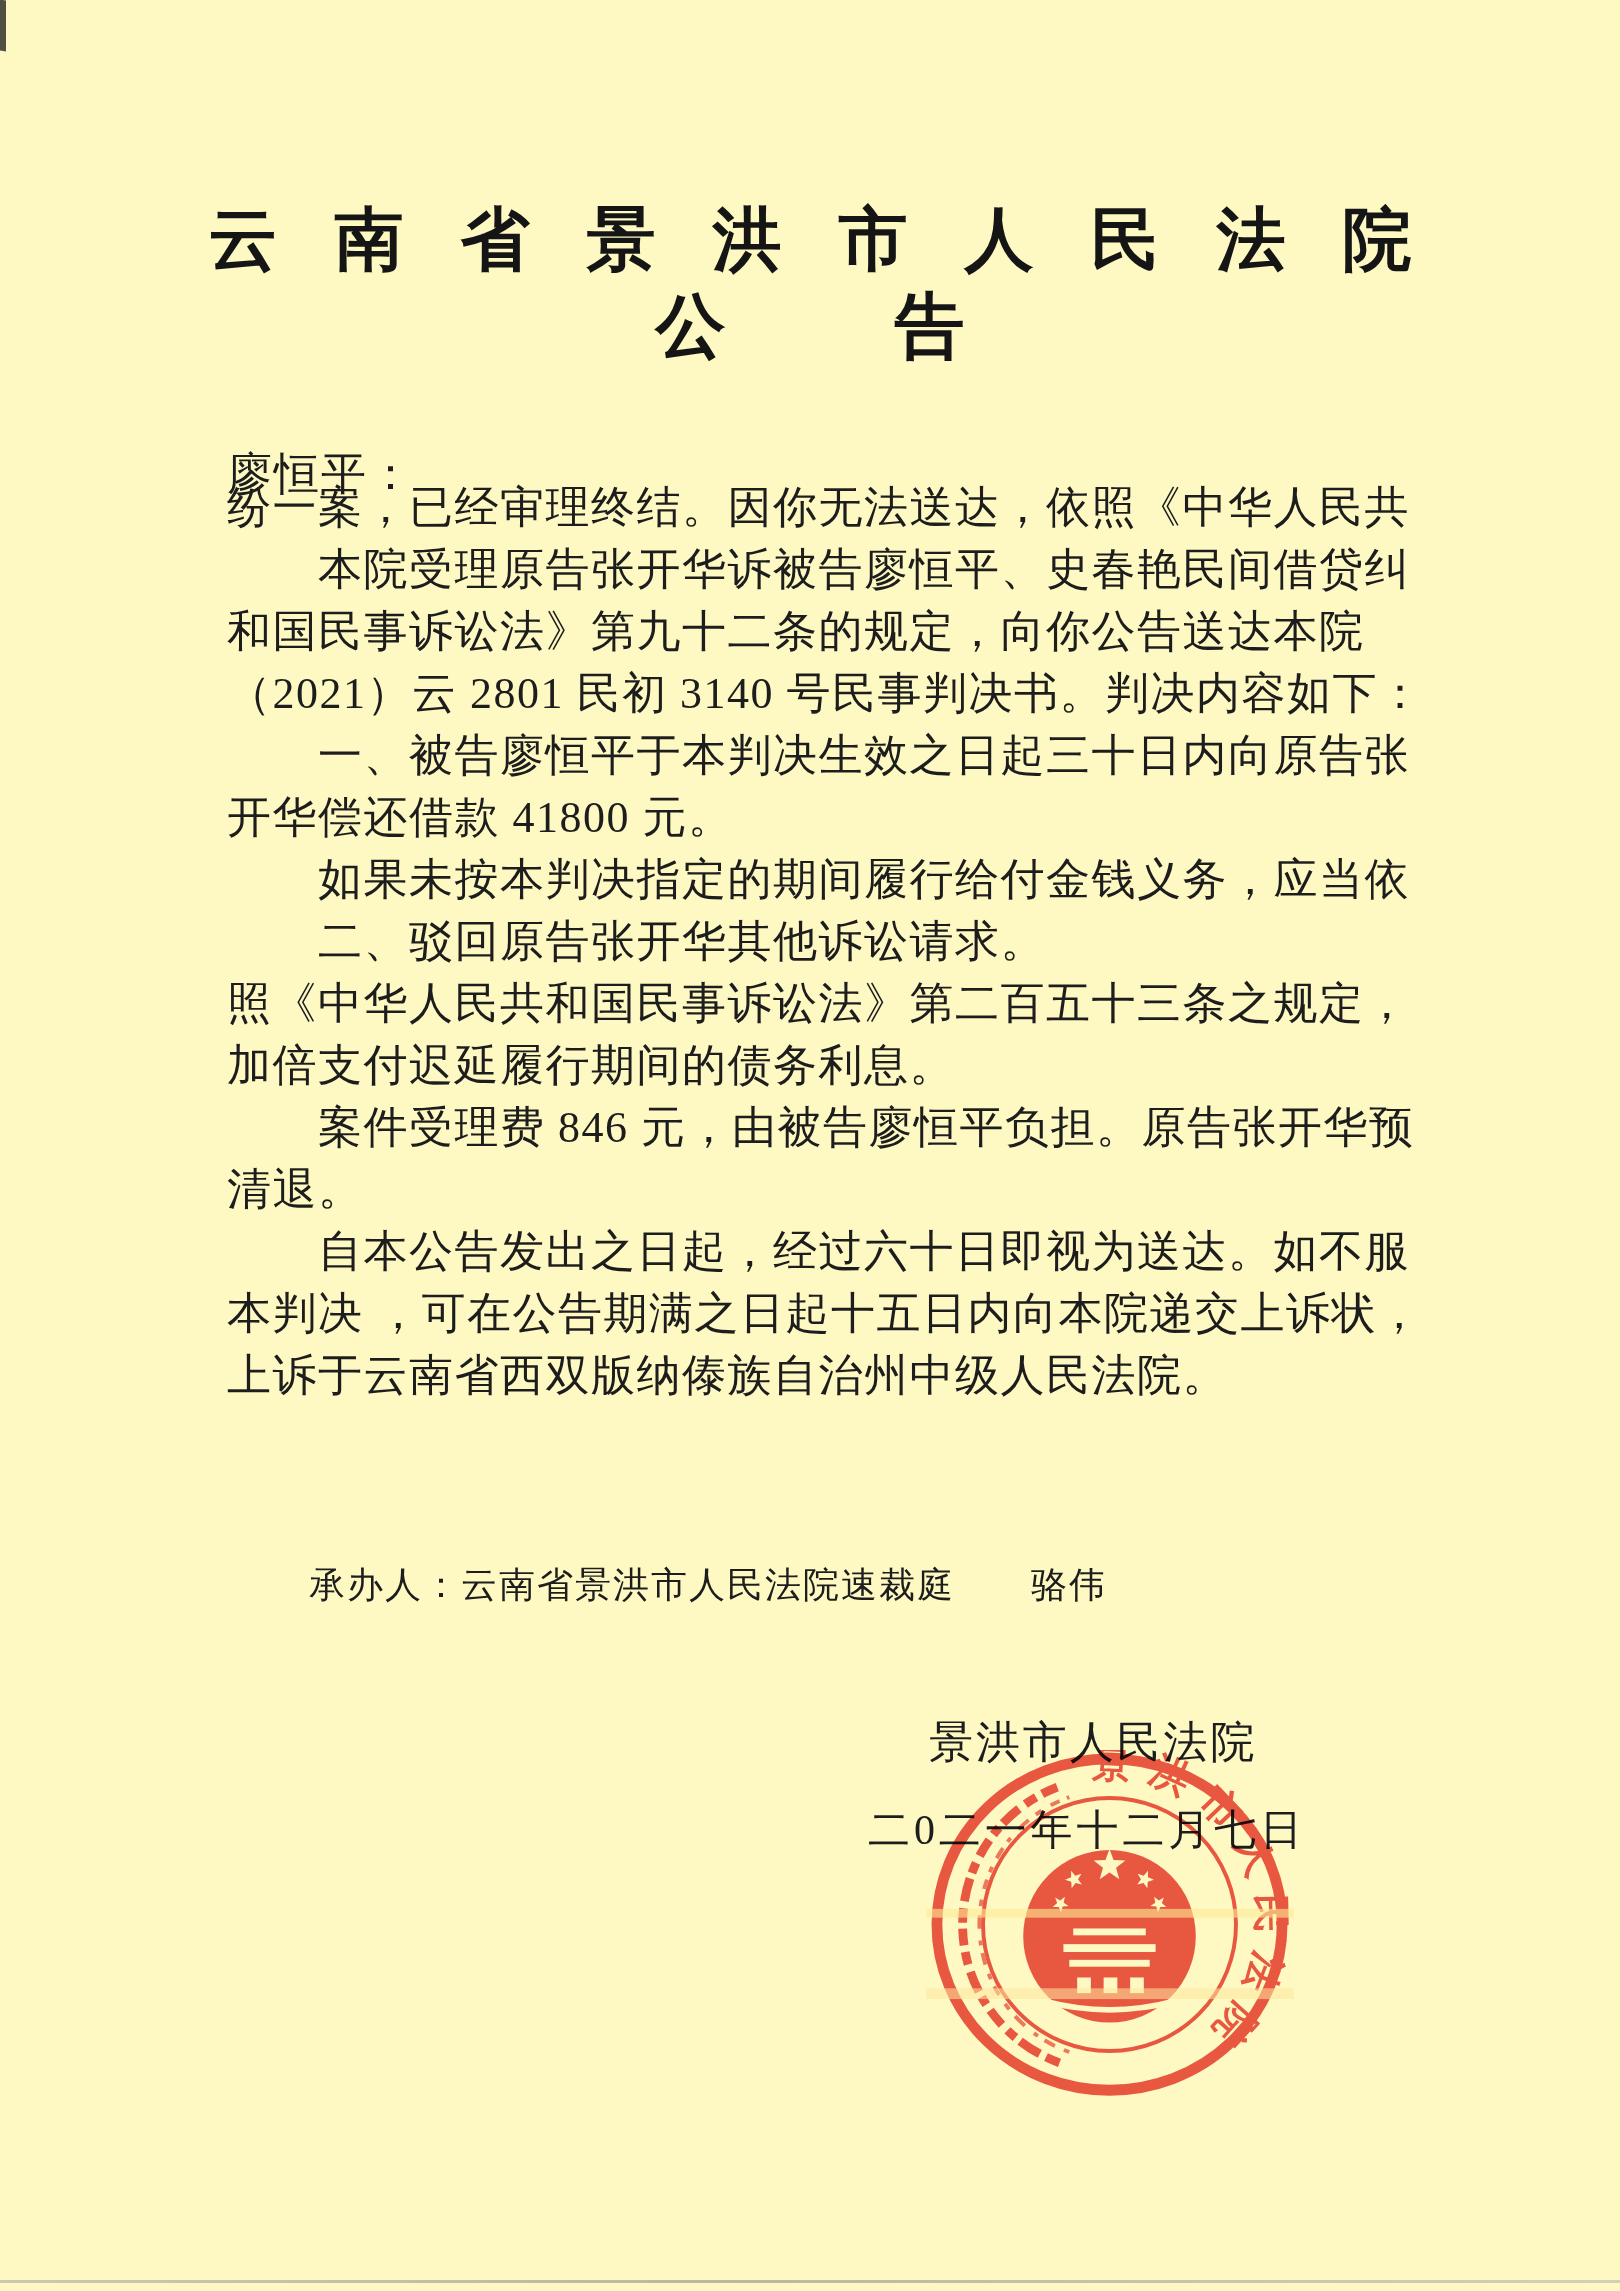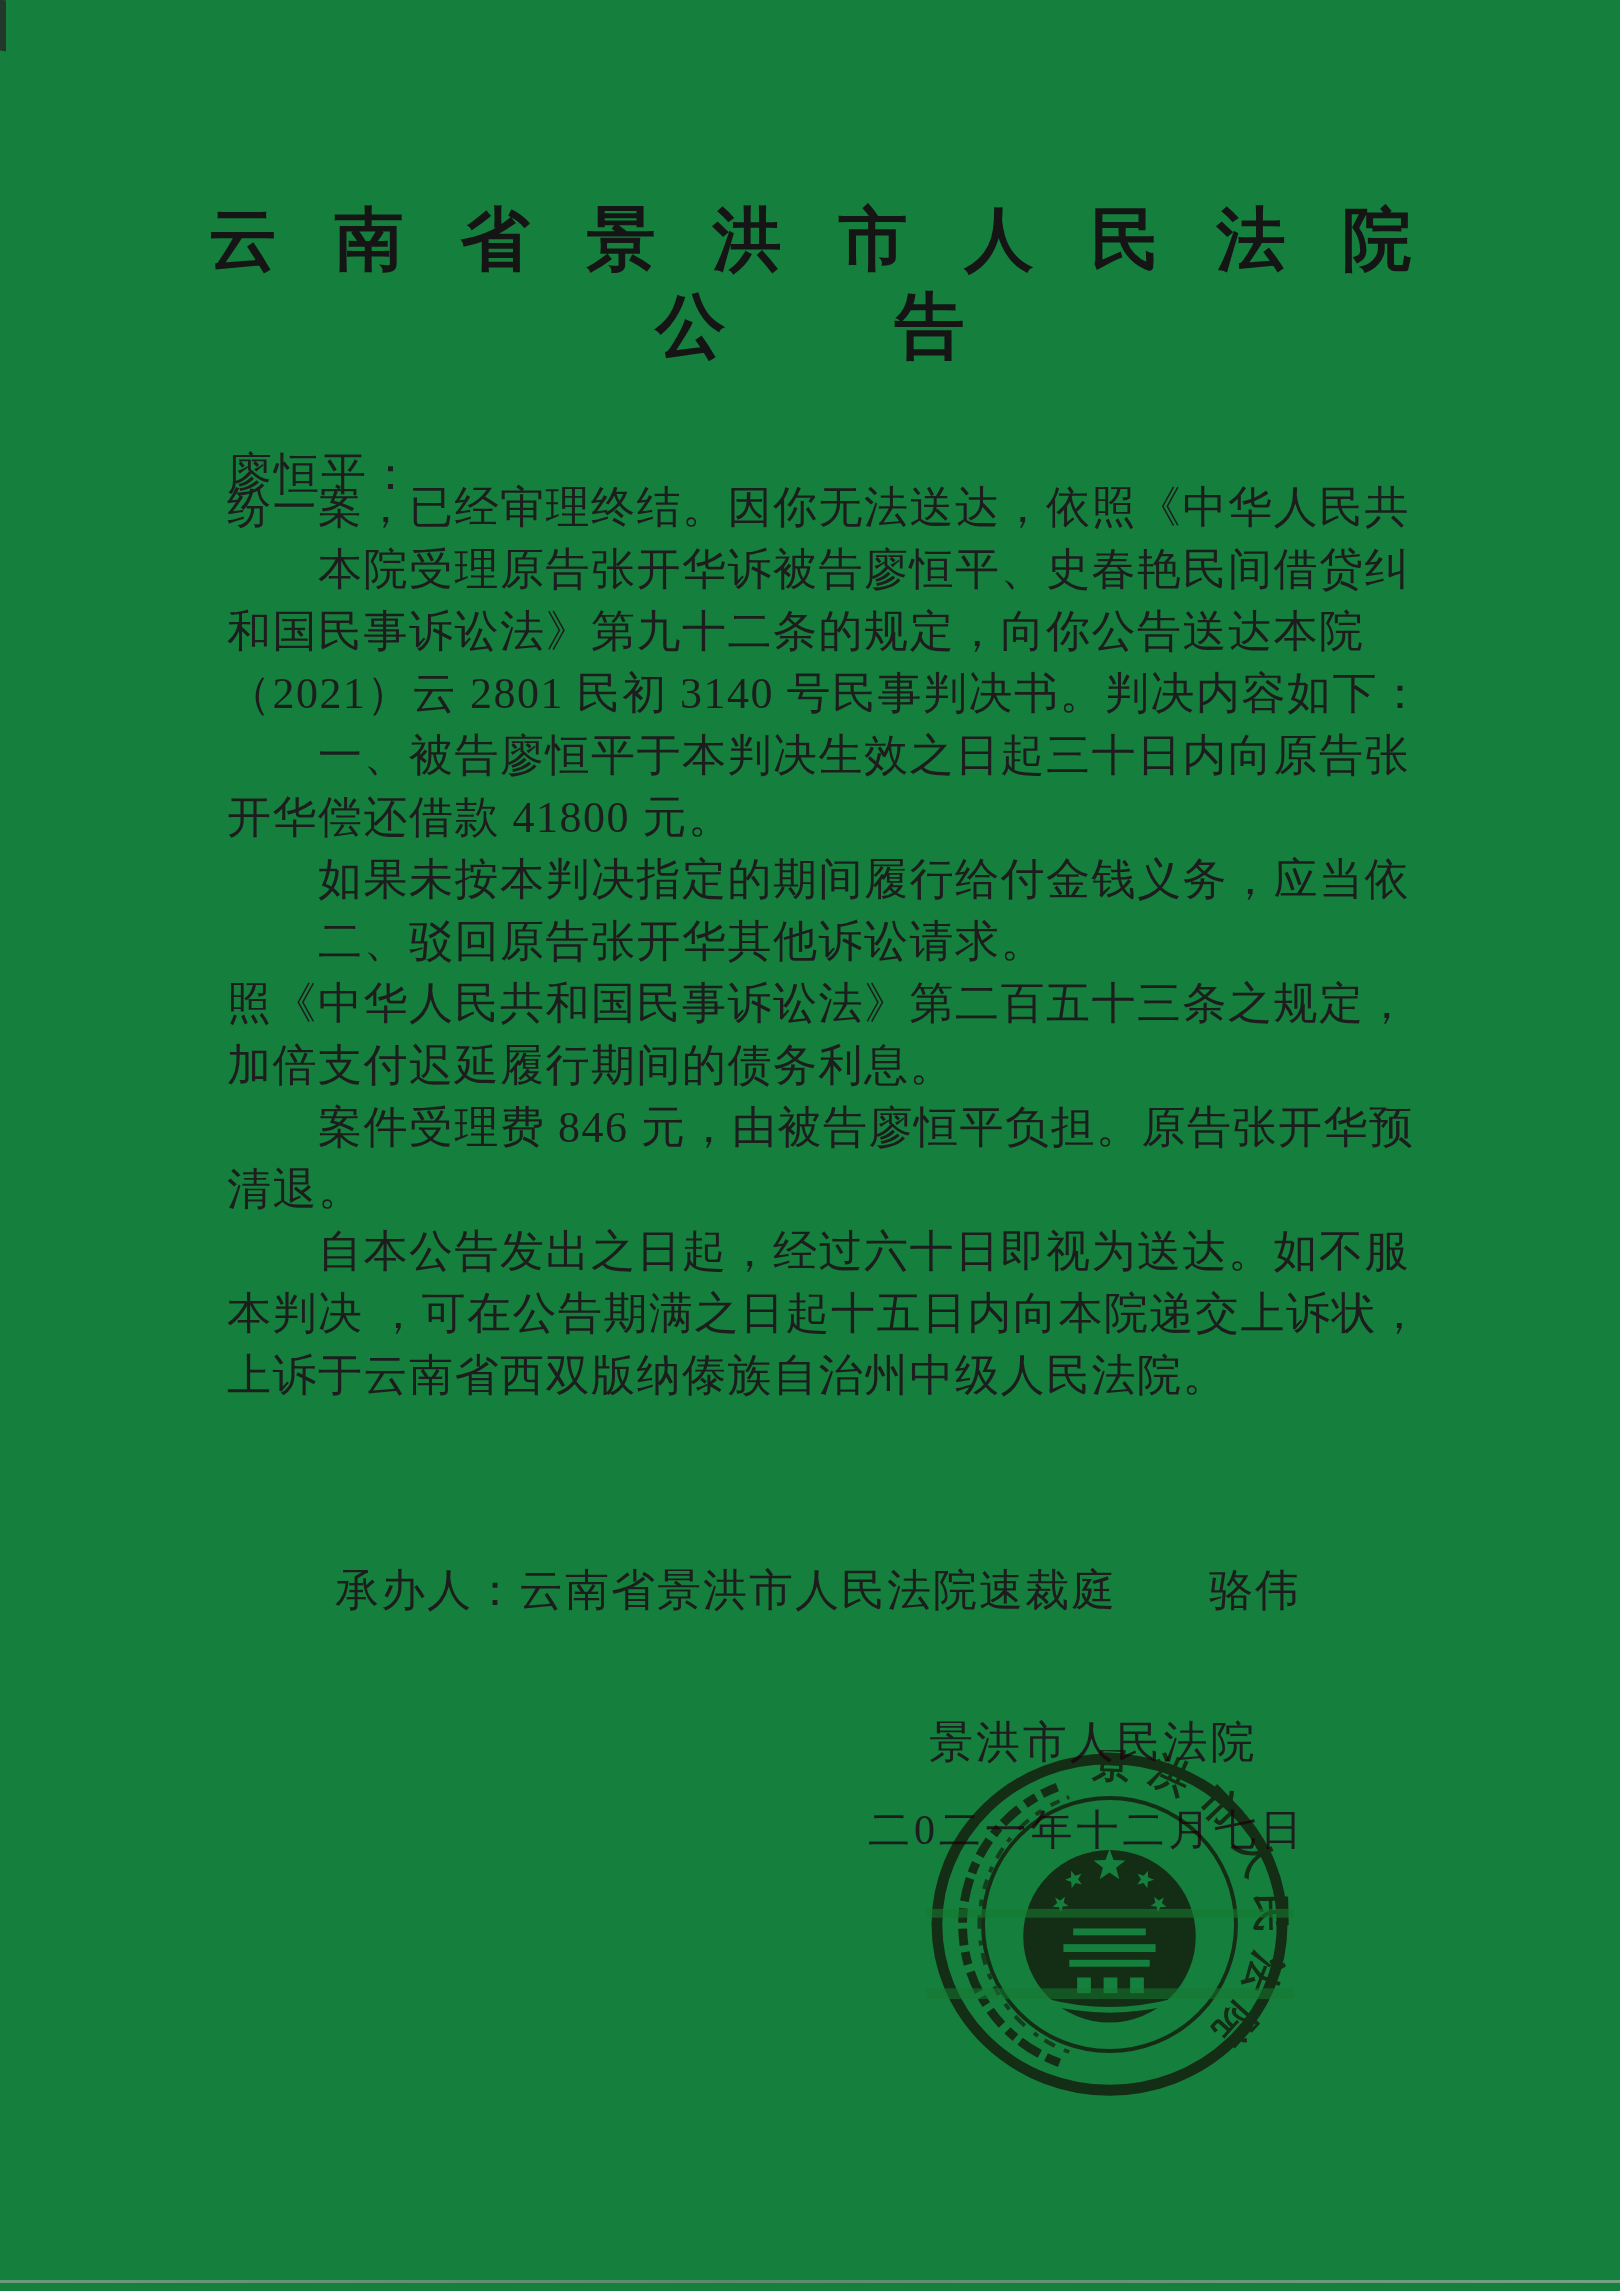--- a/index.html
+++ b/index.html
@@ -1,21 +1,21 @@
 <!DOCTYPE html>
 <html style="--seal-color: #e8514b;"><head>
 <meta charset="utf-8">
 <style>
   html, body { margin: 0; padding: 0; background: #e8e8e8; }
   .page {
     position: relative;
     width: 1620px;
     height: 2292px;
     margin: 0 auto;
-    background: #15803d;
+    background: #fef9c3;
     overflow: hidden;
     font-family: "Liberation Serif", "DejaVu Serif", serif;
     color: #1d1d1d;
   }
   .court-title {
     position: absolute;
     top: 194px; left: 0; width: 100%;
     text-align: center;
     font-family: "Liberation Sans", "DejaVu Sans", sans-serif;
     font-weight: bold;
@@ -52,22 +52,22 @@
   }
   .body-line {
     height: 62px;
     line-height: 62px;
     font-size: 44px;
     letter-spacing: 1.5px;
     white-space: pre;
   }
   .handler-line {
     position: absolute;
-    left: 243px; top: 1561px;
-    font-size: 44px;
+    left: 233px; top: 1561px;
+    font-size: 36px;
     letter-spacing: 2px;
     white-space: pre;
   }
   .signature-court {
     position: absolute;
     left: 929px; top: 1713px;
     font-size: 44px;
     letter-spacing: 2.9px;
     white-space: pre;
   }

